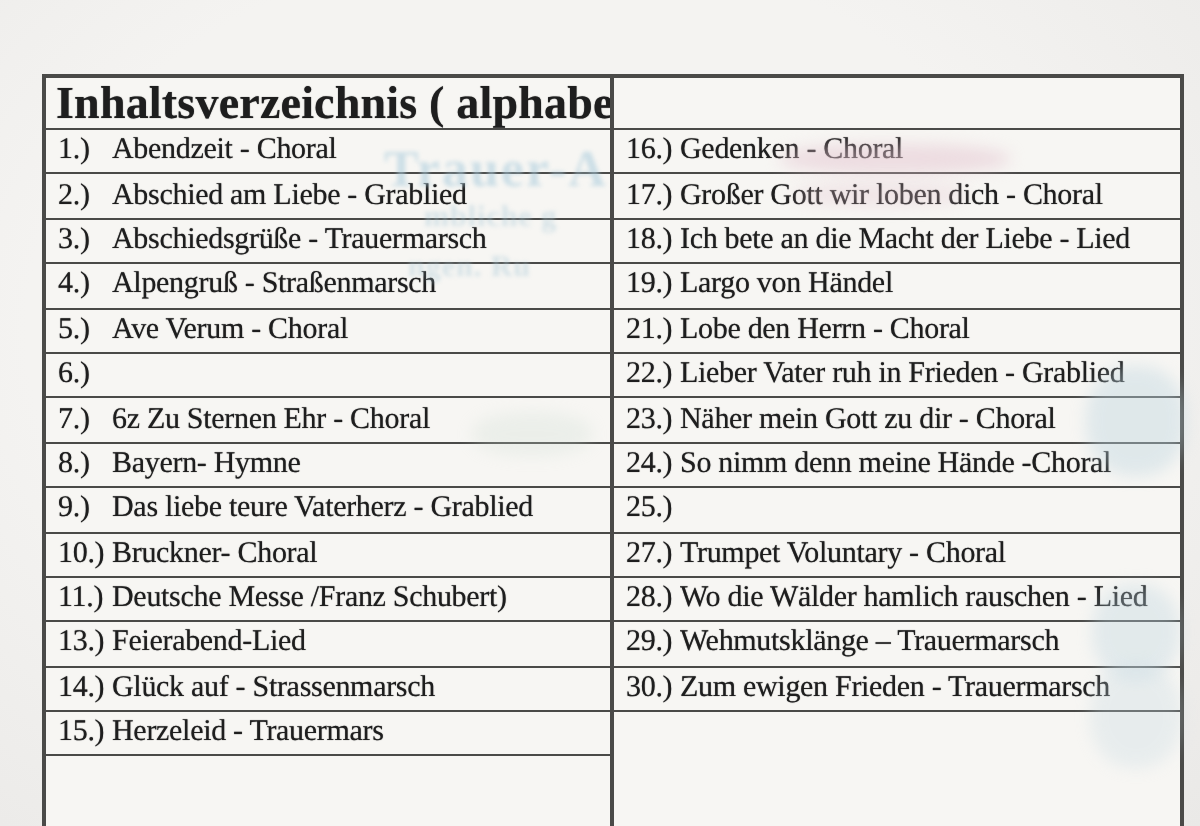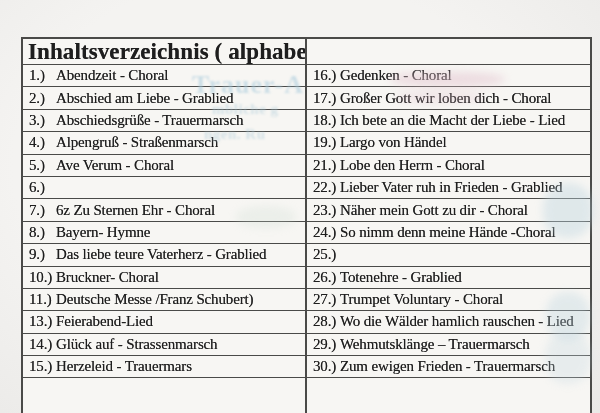--- a/index.html
+++ b/index.html
@@ -146,24 +146,20 @@
           <span class="title">Näher mein Gott zu dir - Choral</span>
         </div>
         <div class="row">
           <span class="num">24.)</span>
           <span class="title">So nimm denn meine Hände -Choral</span>
         </div>
         <div class="row">
           <span class="num">25.)</span>
         </div>
         <div class="row">
-          <span class="num">26.)</span>
-          <span class="title">Totenehre - Grablied</span>
-        </div>
-        <div class="row">
           <span class="num">27.)</span>
           <span class="title">Trumpet Voluntary - Choral</span>
         </div>
         <div class="row">
           <span class="num">28.)</span>
           <span class="title">Wo die Wälder hamlich rauschen - Lied</span>
         </div>
         <div class="row">
           <span class="num">29.)</span>
           <span class="title">Wehmutsklänge – Trauermarsch</span>

